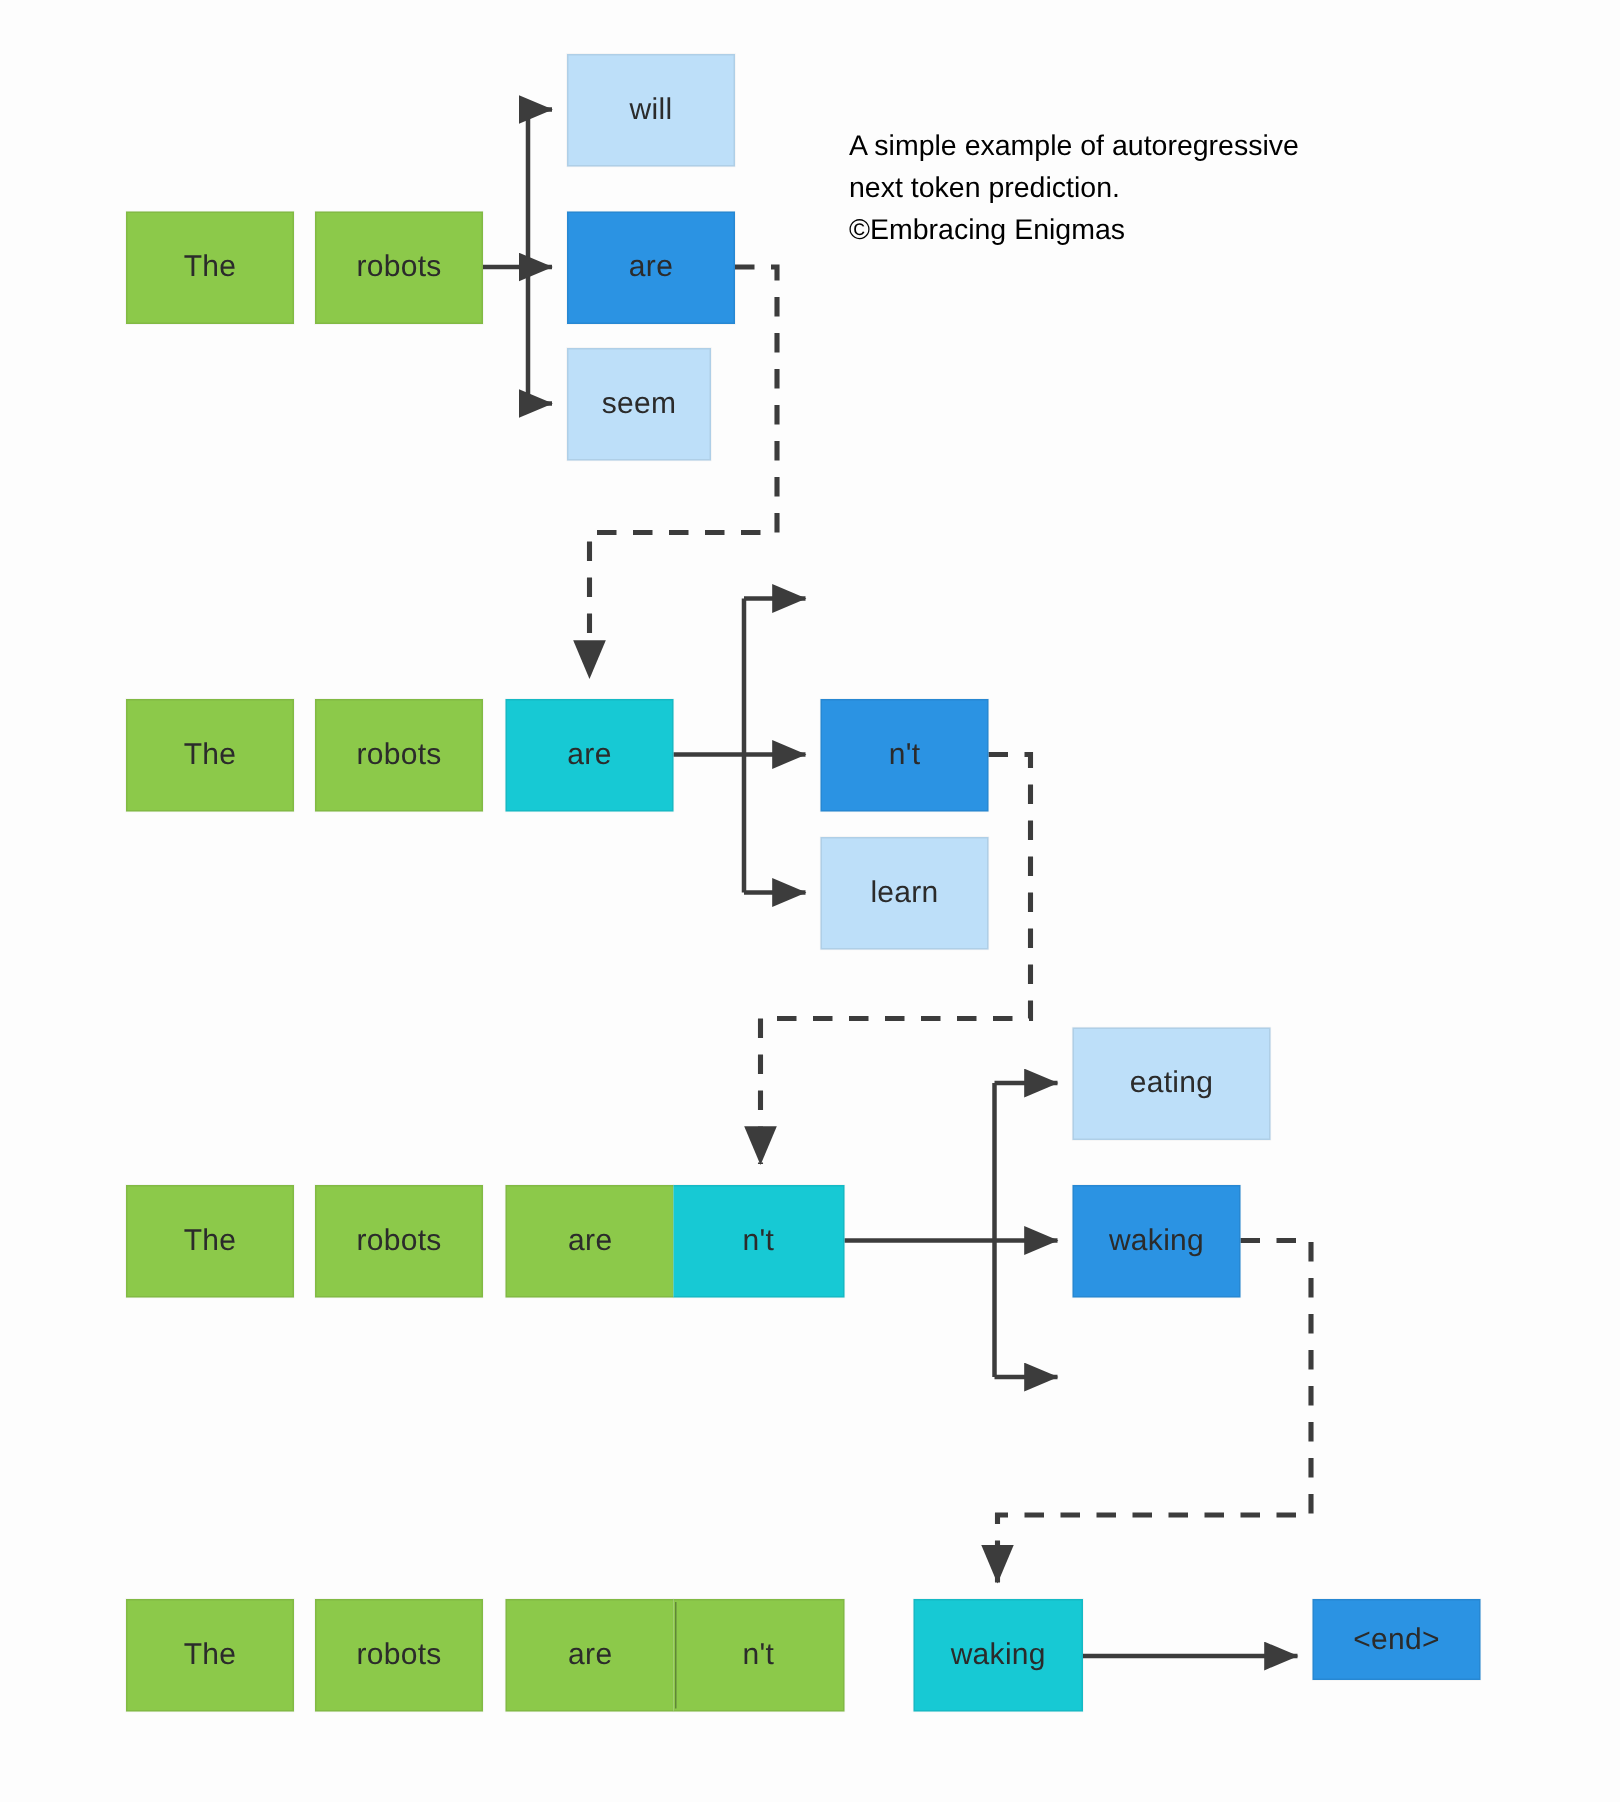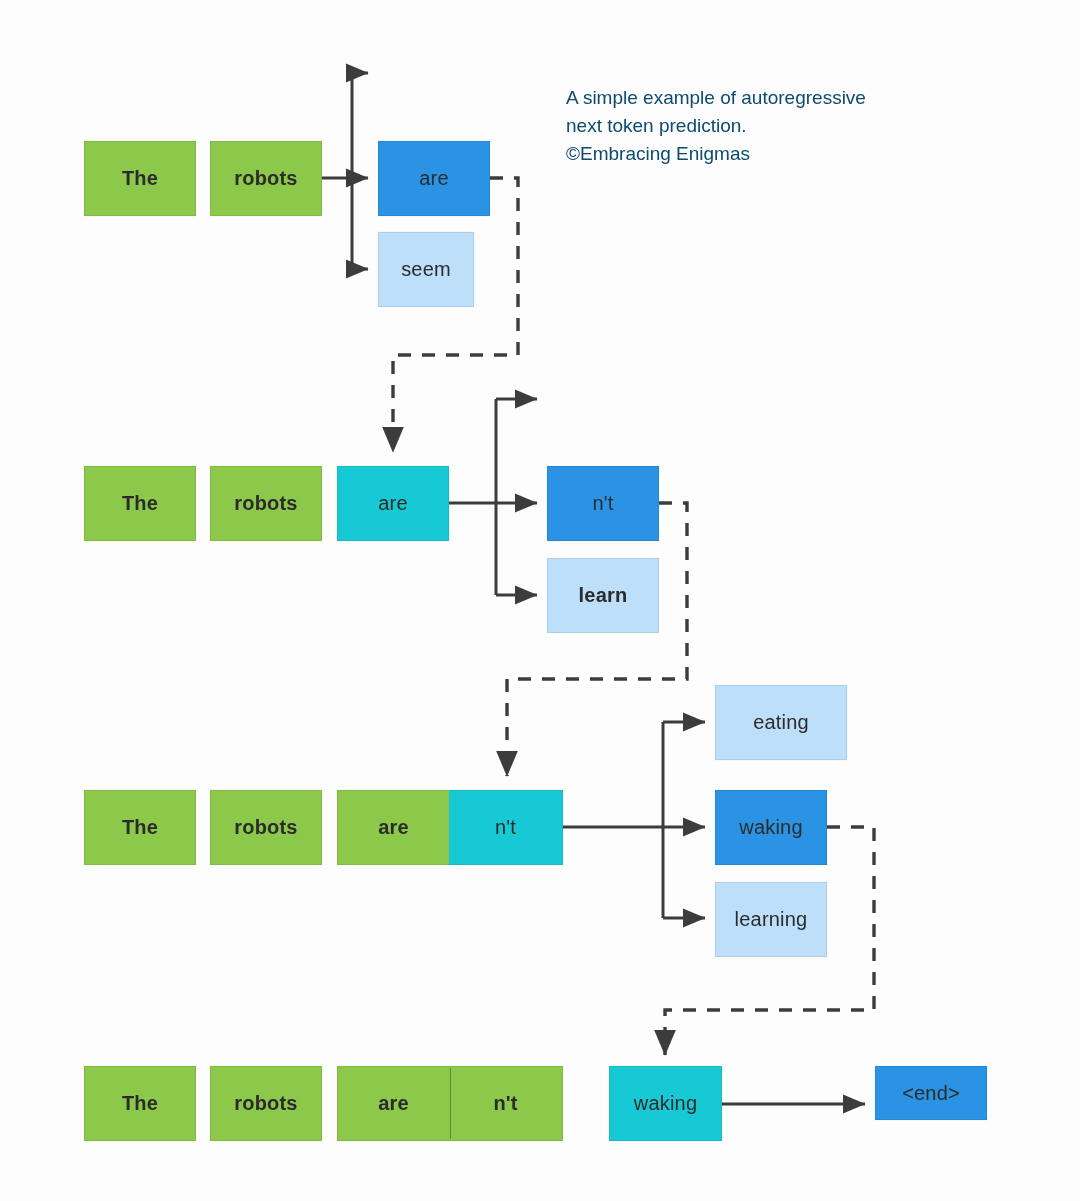--- a/index.html
+++ b/index.html
@@ -28,34 +28,34 @@
     box-sizing: border-box;
     display: flex;
     align-items: center;
     justify-content: center;
     font-size: 20px;
     color: #2b2b2b;
     letter-spacing: 0.2px;
     border: 1px solid rgba(0,0,0,0.07);
     box-shadow: 0 0 0 0.5px rgba(0,0,0,0.04);
   }
-  .c-green  { background: #8cc94a; font-weight: bold; }
+  .c-green  { background: #8cc94a; }
   .c-cyan   { background: #17c9d4; }
   .c-blue   { background: #2b93e3; }
   .c-light  { background: #bddff9; }
   .divider {
     position: absolute;
     width: 1px;
     background: rgba(60,80,40,0.55);
   }
   .note {
     position: absolute;
     font-size: 19px;
     line-height: 28px;
-    color: #0c4a6e;
+    color: #000000;
     white-space: pre-line;
   }
 </style>
 </head>
 <body>
 
 <div id="stage">
 
   <svg class="wires" viewBox="0 0 1080 1201">
     <defs>
@@ -103,38 +103,38 @@
     <g stroke="#3c3c3c" stroke-width="3" fill="none">
       <path d="M722,1104 L865,1104" marker-end="url(#ah)"></path>
     </g>
   </svg>
 
   <div class="note" style="left:566px; top:84px;"><span>A simple example of autoregressive</span><br><span>next token prediction.</span><br><span>©Embracing Enigmas</span></div>
 
   <div class="tok c-green" style="left:84px; top:141px; width:112px; height:75px;">The</div>
   <div class="tok c-green" style="left:210px; top:141px; width:112px; height:75px;">robots</div>
 
+  <div class="tok c-light" style="left:378px; top:36px; width:112px; height:75px;">will</div>
   <div class="tok c-blue" style="left:378px; top:141px; width:112px; height:75px;">are</div>
   <div class="tok c-light" style="left:378px; top:232px; width:96px; height:75px;">seem</div>
 
   <div class="tok c-green" style="left:84px; top:466px; width:112px; height:75px;">The</div>
   <div class="tok c-green" style="left:210px; top:466px; width:112px; height:75px;">robots</div>
   <div class="tok c-cyan" style="left:337px; top:466px; width:112px; height:75px;">are</div>
 
   <div class="tok c-blue" style="left:547px; top:466px; width:112px; height:75px;">n't</div>
-  <div class="tok c-light" style="left:547px; top:558px; width:112px; height:75px;font-weight:bold;">learn</div>
+  <div class="tok c-light" style="left:547px; top:558px; width:112px; height:75px;">learn</div>
 
   <div class="tok c-green" style="left:84px; top:790px; width:112px; height:75px;">The</div>
   <div class="tok c-green" style="left:210px; top:790px; width:112px; height:75px;">robots</div>
   <div class="tok c-green" style="left:337px; top:790px; width:112px; height:75px; border-right:none;">are</div>
   <div class="tok c-cyan" style="left:449px; top:790px; width:114px; height:75px; border-left:none;">n't</div>
 
   <div class="tok c-light" style="left:715px; top:685px; width:132px; height:75px;">eating</div>
   <div class="tok c-blue" style="left:715px; top:790px; width:112px; height:75px;">waking</div>
-  <div class="tok c-light" style="left:715px; top:882px; width:112px; height:75px;">learning</div>
 
   <div class="tok c-green" style="left:84px; top:1066px; width:112px; height:75px;">The</div>
   <div class="tok c-green" style="left:210px; top:1066px; width:112px; height:75px;">robots</div>
   <div class="tok c-green" style="left:337px; top:1066px; width:112px; height:75px; border-right:none;">are</div>
   <div class="tok c-green" style="left:449px; top:1066px; width:114px; height:75px; border-left:none;">n't</div>
   <div class="divider" style="left:450px; top:1068px; height:71px;"></div>
 
   <div class="tok c-cyan" style="left:609px; top:1066px; width:113px; height:75px;">waking</div>
   <div class="tok c-blue" style="left:875px; top:1066px; width:112px; height:54px;">&lt;end&gt;</div>
 

